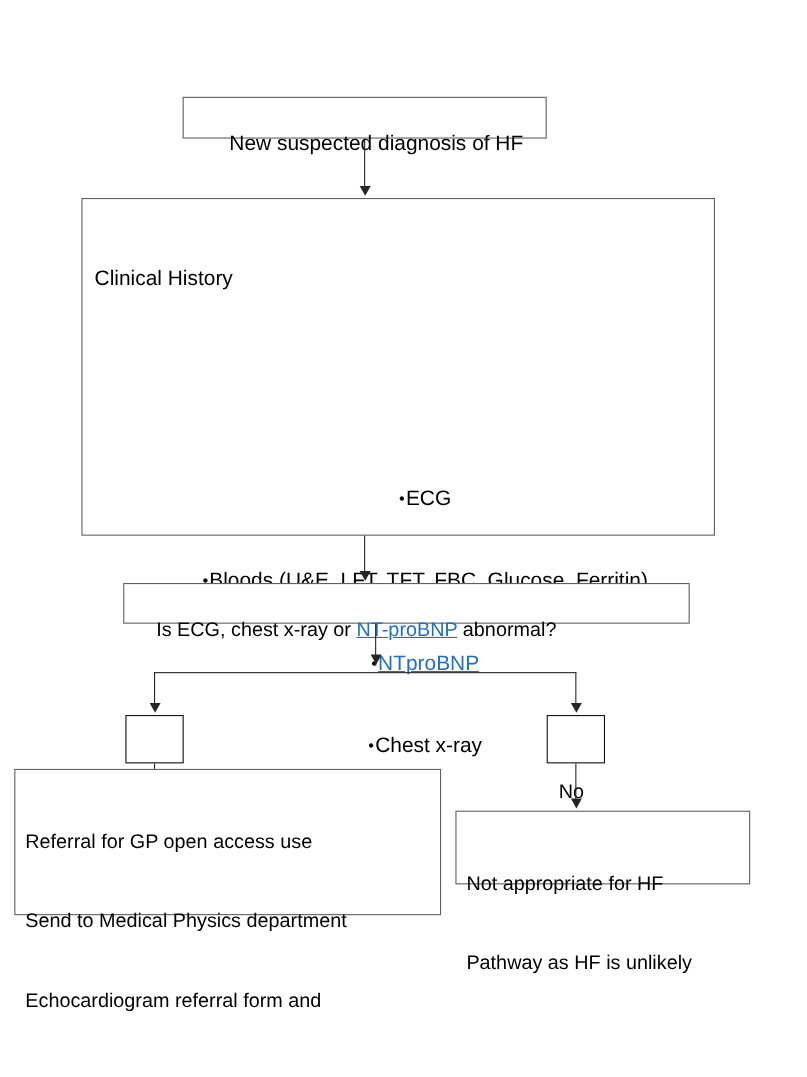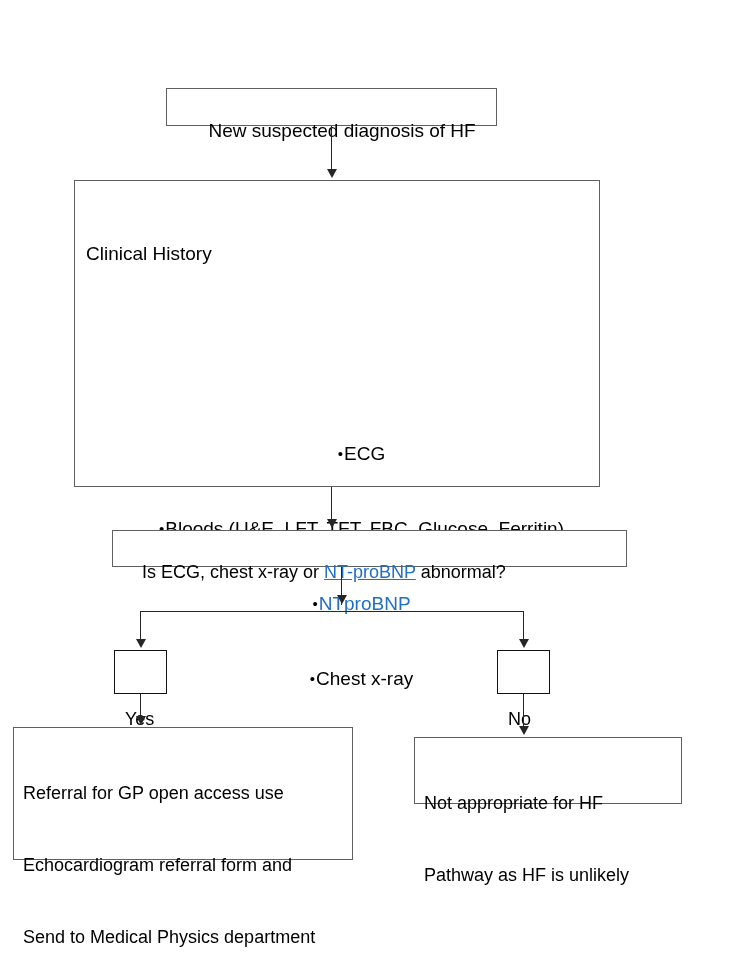--- a/index.html
+++ b/index.html
@@ -46,25 +46,25 @@
   .node-label {
     padding: 6px 9px 6px 10px;
     text-align: left;
     font-size: 18px;
     line-height: 25px;
     border: 1px solid #111111;
   }
 
   
   #node-start      { left: 166px; top: 88px;  width: 331px; height: 38px; text-align: center; }
-  #node-assessment { left: 74px;  top: 180px; width: 526px; height: 307px; }
+  #node-assessment { left: 74px;  top: 180px; width: 576px; height: 307px; }
   #node-decision   { left: 112px; top: 530px; width: 515px; height: 37px; }
   #node-yes        { left: 114px; top: 650px; width: 53px;  height: 44px; }
   #node-no         { left: 497px; top: 650px; width: 53px;  height: 44px; }
-  #node-referral   { left: 13px;  top: 727px; width: 340px; height: 133px; }
+  #node-referral   { left: 13px;  top: 699px; width: 388px; height: 133px; }
   #node-notapprop  { left: 414px; top: 737px; width: 268px; height: 67px; }
 
   .blank-line { display: block; height: 25px; }
 
   .bullet-list {
     margin: 0;
     padding: 0;
     list-style: none;
     text-align: center;
   }
@@ -188,22 +188,22 @@
     <div class="arrowhead" id="c4-head"></div>
   </div>
 
   <div class="conn">
     <div class="vline" id="c5-line"></div>
     <div class="arrowhead" id="c5-head"></div>
   </div>
 
   <div class="node node-small" id="node-referral">
     <div>Referral for GP open access use</div>
+    <div>Send to Medical Physics department</div>
     <div>Echocardiogram referral form and</div>
-    <div>Send to Medical Physics department</div>
     
   </div>
 
   <div class="node node-small" id="node-notapprop">
     <div>Not appropriate for HF</div>
     <div>Pathway as HF is unlikely</div>
   </div>
 
 </div>
 

